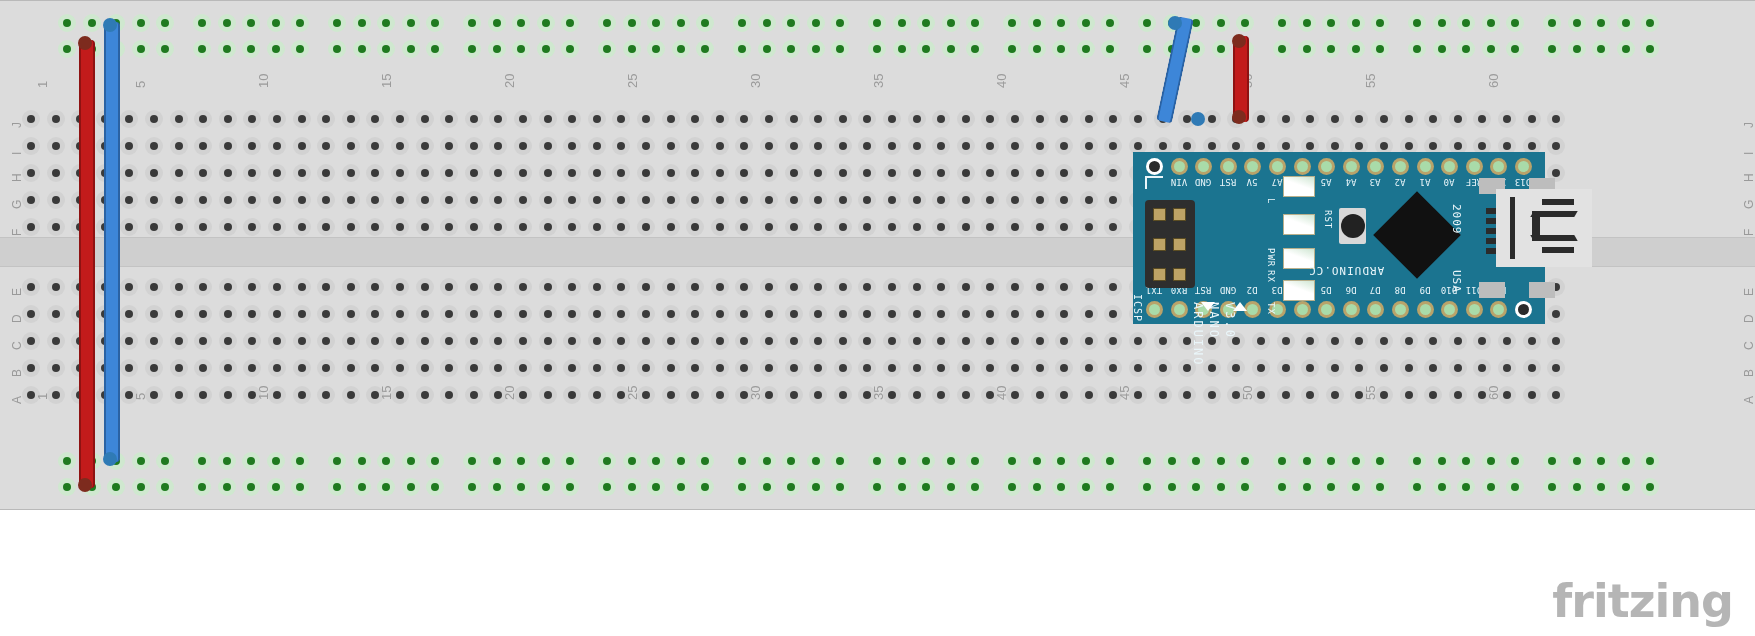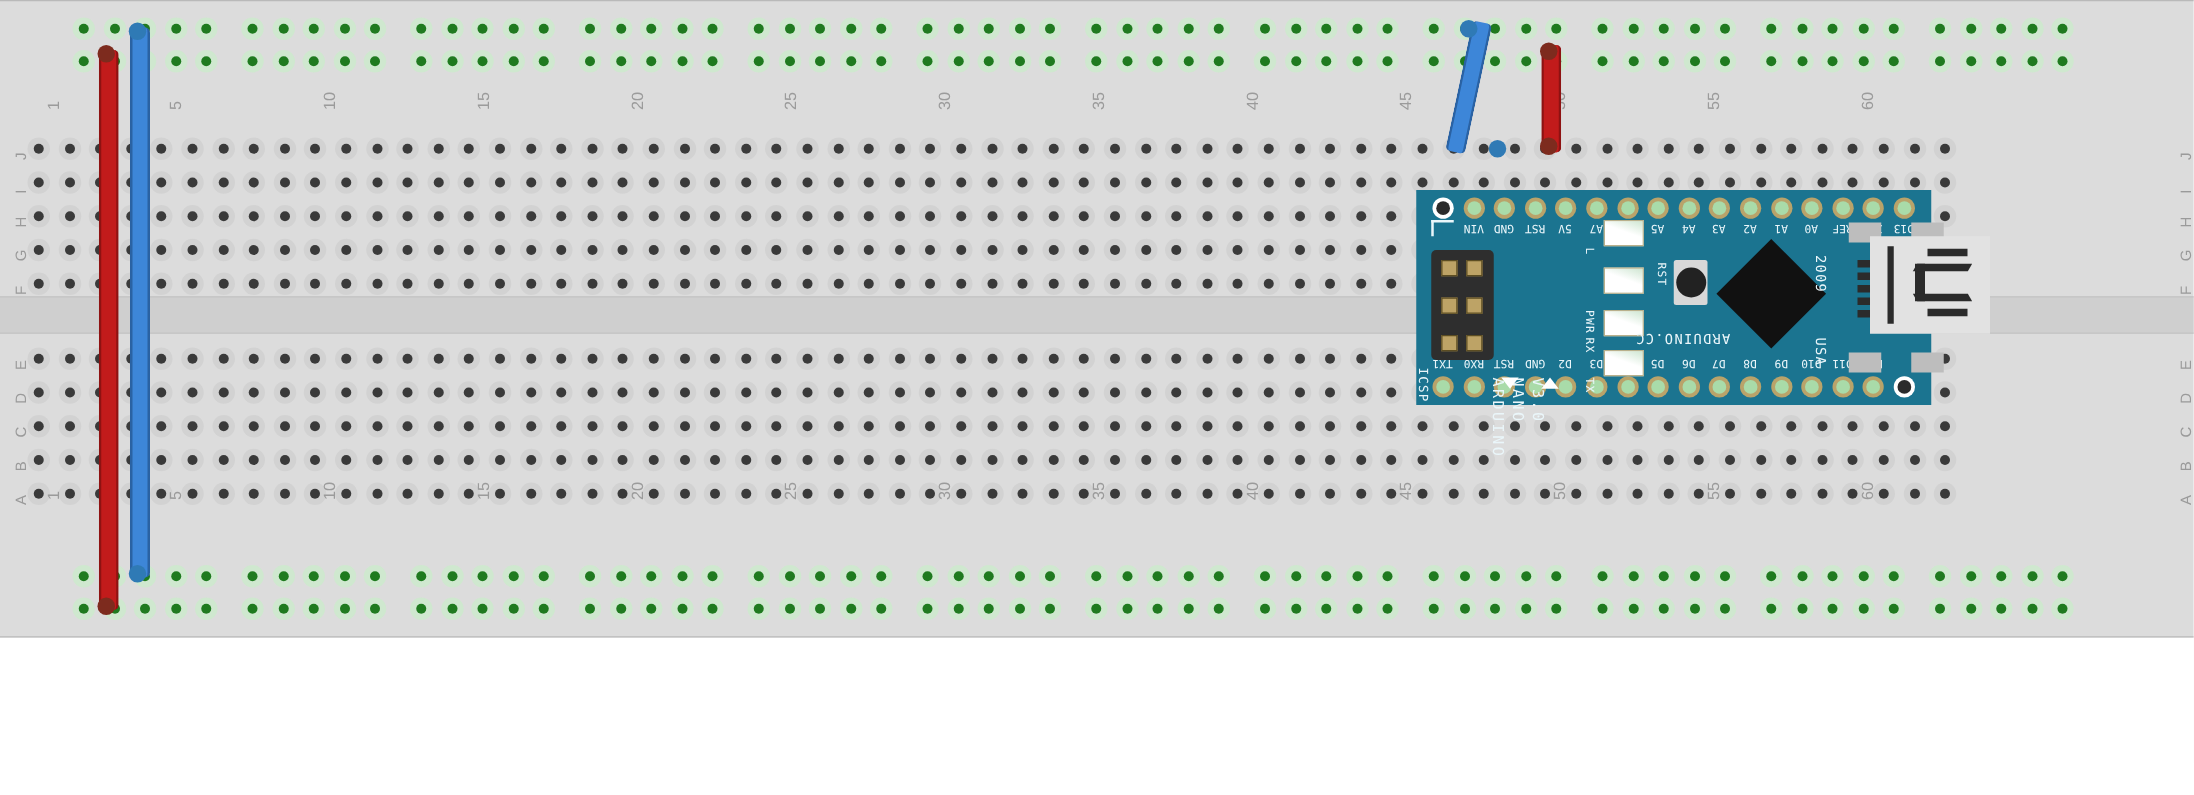--- a/index.html
+++ b/index.html
@@ -2958,13 +2958,14 @@
       <div class="usb-bar" style="left:46px;top:58px;width:32px;height:6px"></div>
       <div class="usb-bar" style="left:36px;top:22px;width:8px;height:30px"></div>
       <div class="usb-bar" style="left:36px;top:22px;width:44px;height:6px;transform:skewX(-30deg)"></div>
       <div class="usb-bar" style="left:36px;top:46px;width:44px;height:6px;transform:skewX(30deg)"></div>
     </div>
 
     <div class="tri down" style="left:68px;top:150px"></div>
     <div class="tri up" style="left:100px;top:150px"></div>
   </div>
 
+  <div id="fritzing">fritzing</div>
 </div>
 
 </body></html>

